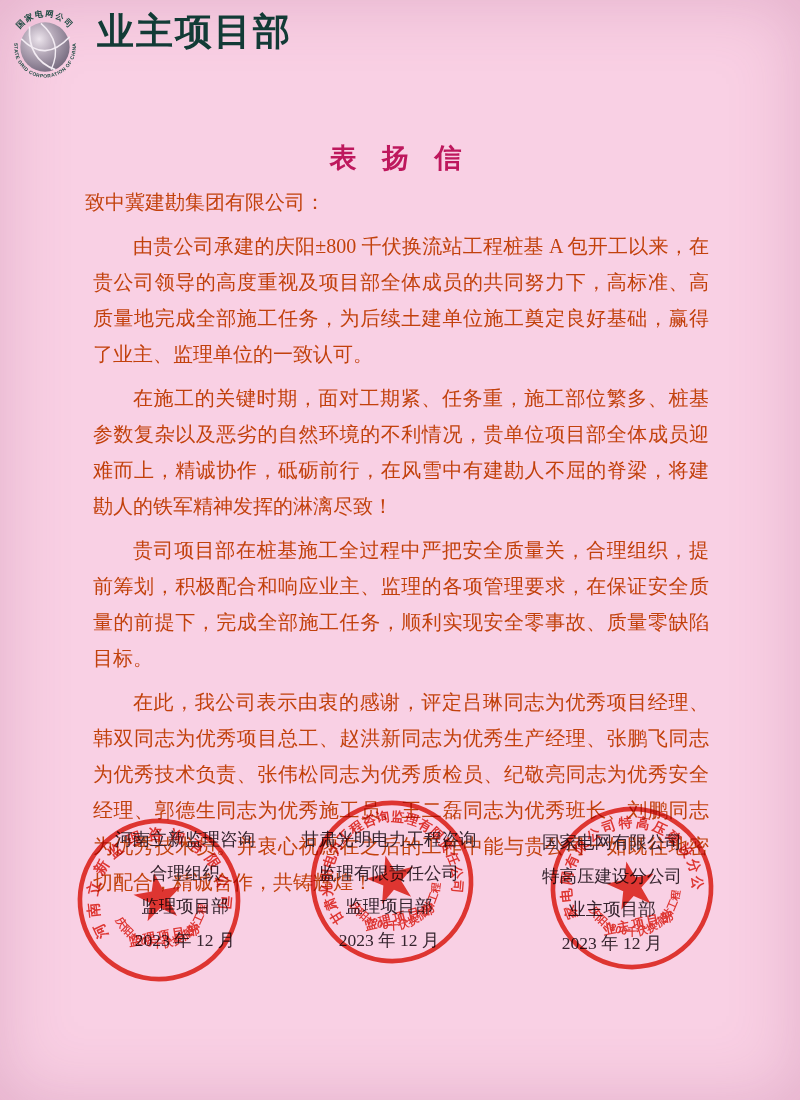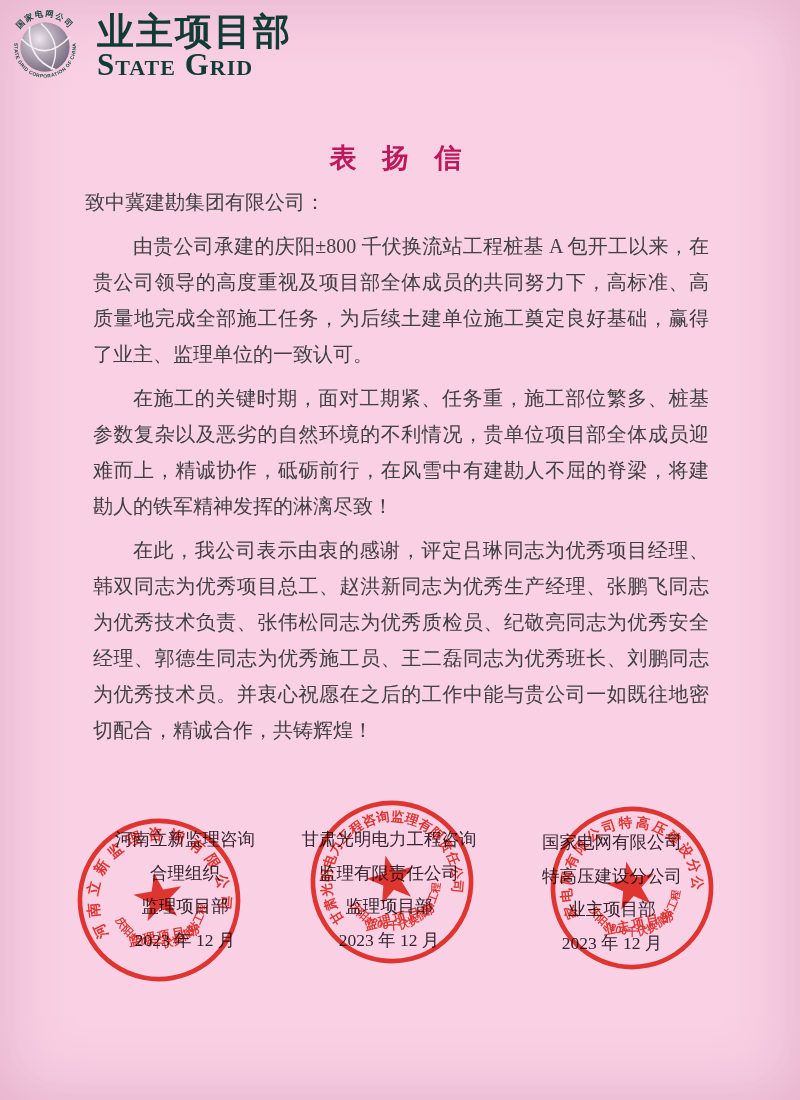--- a/index.html
+++ b/index.html
@@ -23,21 +23,21 @@
   }
   
   .title {
     position:absolute; top:140px; left:0; width:100%; margin:0;
     text-align:center;
     font-family:"Liberation Sans","DejaVu Sans",sans-serif;
     font-weight:bold; font-size:27px; letter-spacing:9px; color:#be185d;
   }
   .letter-body {
     position:absolute; top:184px; left:85px; width:632px;
-    font-size:20px; line-height:36px; color:#404040; text-align:justify;
+    font-size:20px; line-height:36px; color:#c2410c; text-align:justify;
   }
   .salutation { margin:0; }
   .para { margin:8px; text-indent:2em; }
   
   .sig {
     position:absolute; width:250px; text-align:center;
     font-size:17.5px; line-height:33.5px; color:#35242e;
   }
   .sig-0 { left:60px;  top:823px; }
   .sig-1 { left:264px; top:823px; }
@@ -81,30 +81,30 @@
       <path d="M32,13 Q54,32 42,58" fill="none" stroke="#f3ecf3" stroke-width="1.4"></path>
       <text class="em-top">
         <textPath href="#emTop" startOffset="50%" text-anchor="middle">国家电网公司</textPath>
       </text>
       <text class="em-bot">
         <textPath href="#emBot" startOffset="50%" text-anchor="middle">STATE GRID CORPORATION OF CHINA</textPath>
       </text>
     </svg>
     <div class="logo-text">
       <div class="logo-zh">业主项目部</div>
-      <div class="logo-en">State Grid</div>
     </div>
   </header>
 
   <h1 class="title">表 扬 信</h1>
 
   <div class="letter-body">
     <p class="salutation">致中冀建勘集团有限公司：</p>
     <p class="para">由贵公司承建的庆阳±800 千伏换流站工程桩基 A 包开工以来，在贵公司领导的高度重视及项目部全体成员的共同努力下，高标准、高质量地完成全部施工任务，为后续土建单位施工奠定良好基础，赢得了业主、监理单位的一致认可。</p>
     <p class="para">在施工的关键时期，面对工期紧、任务重，施工部位繁多、桩基参数复杂以及恶劣的自然环境的不利情况，贵单位项目部全体成员迎难而上，精诚协作，砥砺前行，在风雪中有建勘人不屈的脊梁，将建勘人的铁军精神发挥的淋漓尽致！</p>
+    <p class="para">贵司项目部在桩基施工全过程中严把安全质量关，合理组织，提前筹划，积极配合和响应业主、监理的各项管理要求，在保证安全质量的前提下，完成全部施工任务，顺利实现安全零事故、质量零缺陷目标。</p>
     <p class="para">在此，我公司表示由衷的感谢，评定吕琳同志为优秀项目经理、韩双同志为优秀项目总工、赵洪新同志为优秀生产经理、张鹏飞同志为优秀技术负责、张伟松同志为优秀质检员、纪敬亮同志为优秀安全经理、郭德生同志为优秀施工员、王二磊同志为优秀班长、刘鹏同志为优秀技术员。并衷心祝愿在之后的工作中能与贵公司一如既往地密切配合，精诚合作，共铸辉煌！</p>
   </div>
 
   <div class="sig sig-0">
     <div>河南立新监理咨询</div>
     <div>合理组织</div>
     <div>监理项目部</div>
     <div>2023 年 12 月</div>
   </div>
   <div class="sig sig-1">

